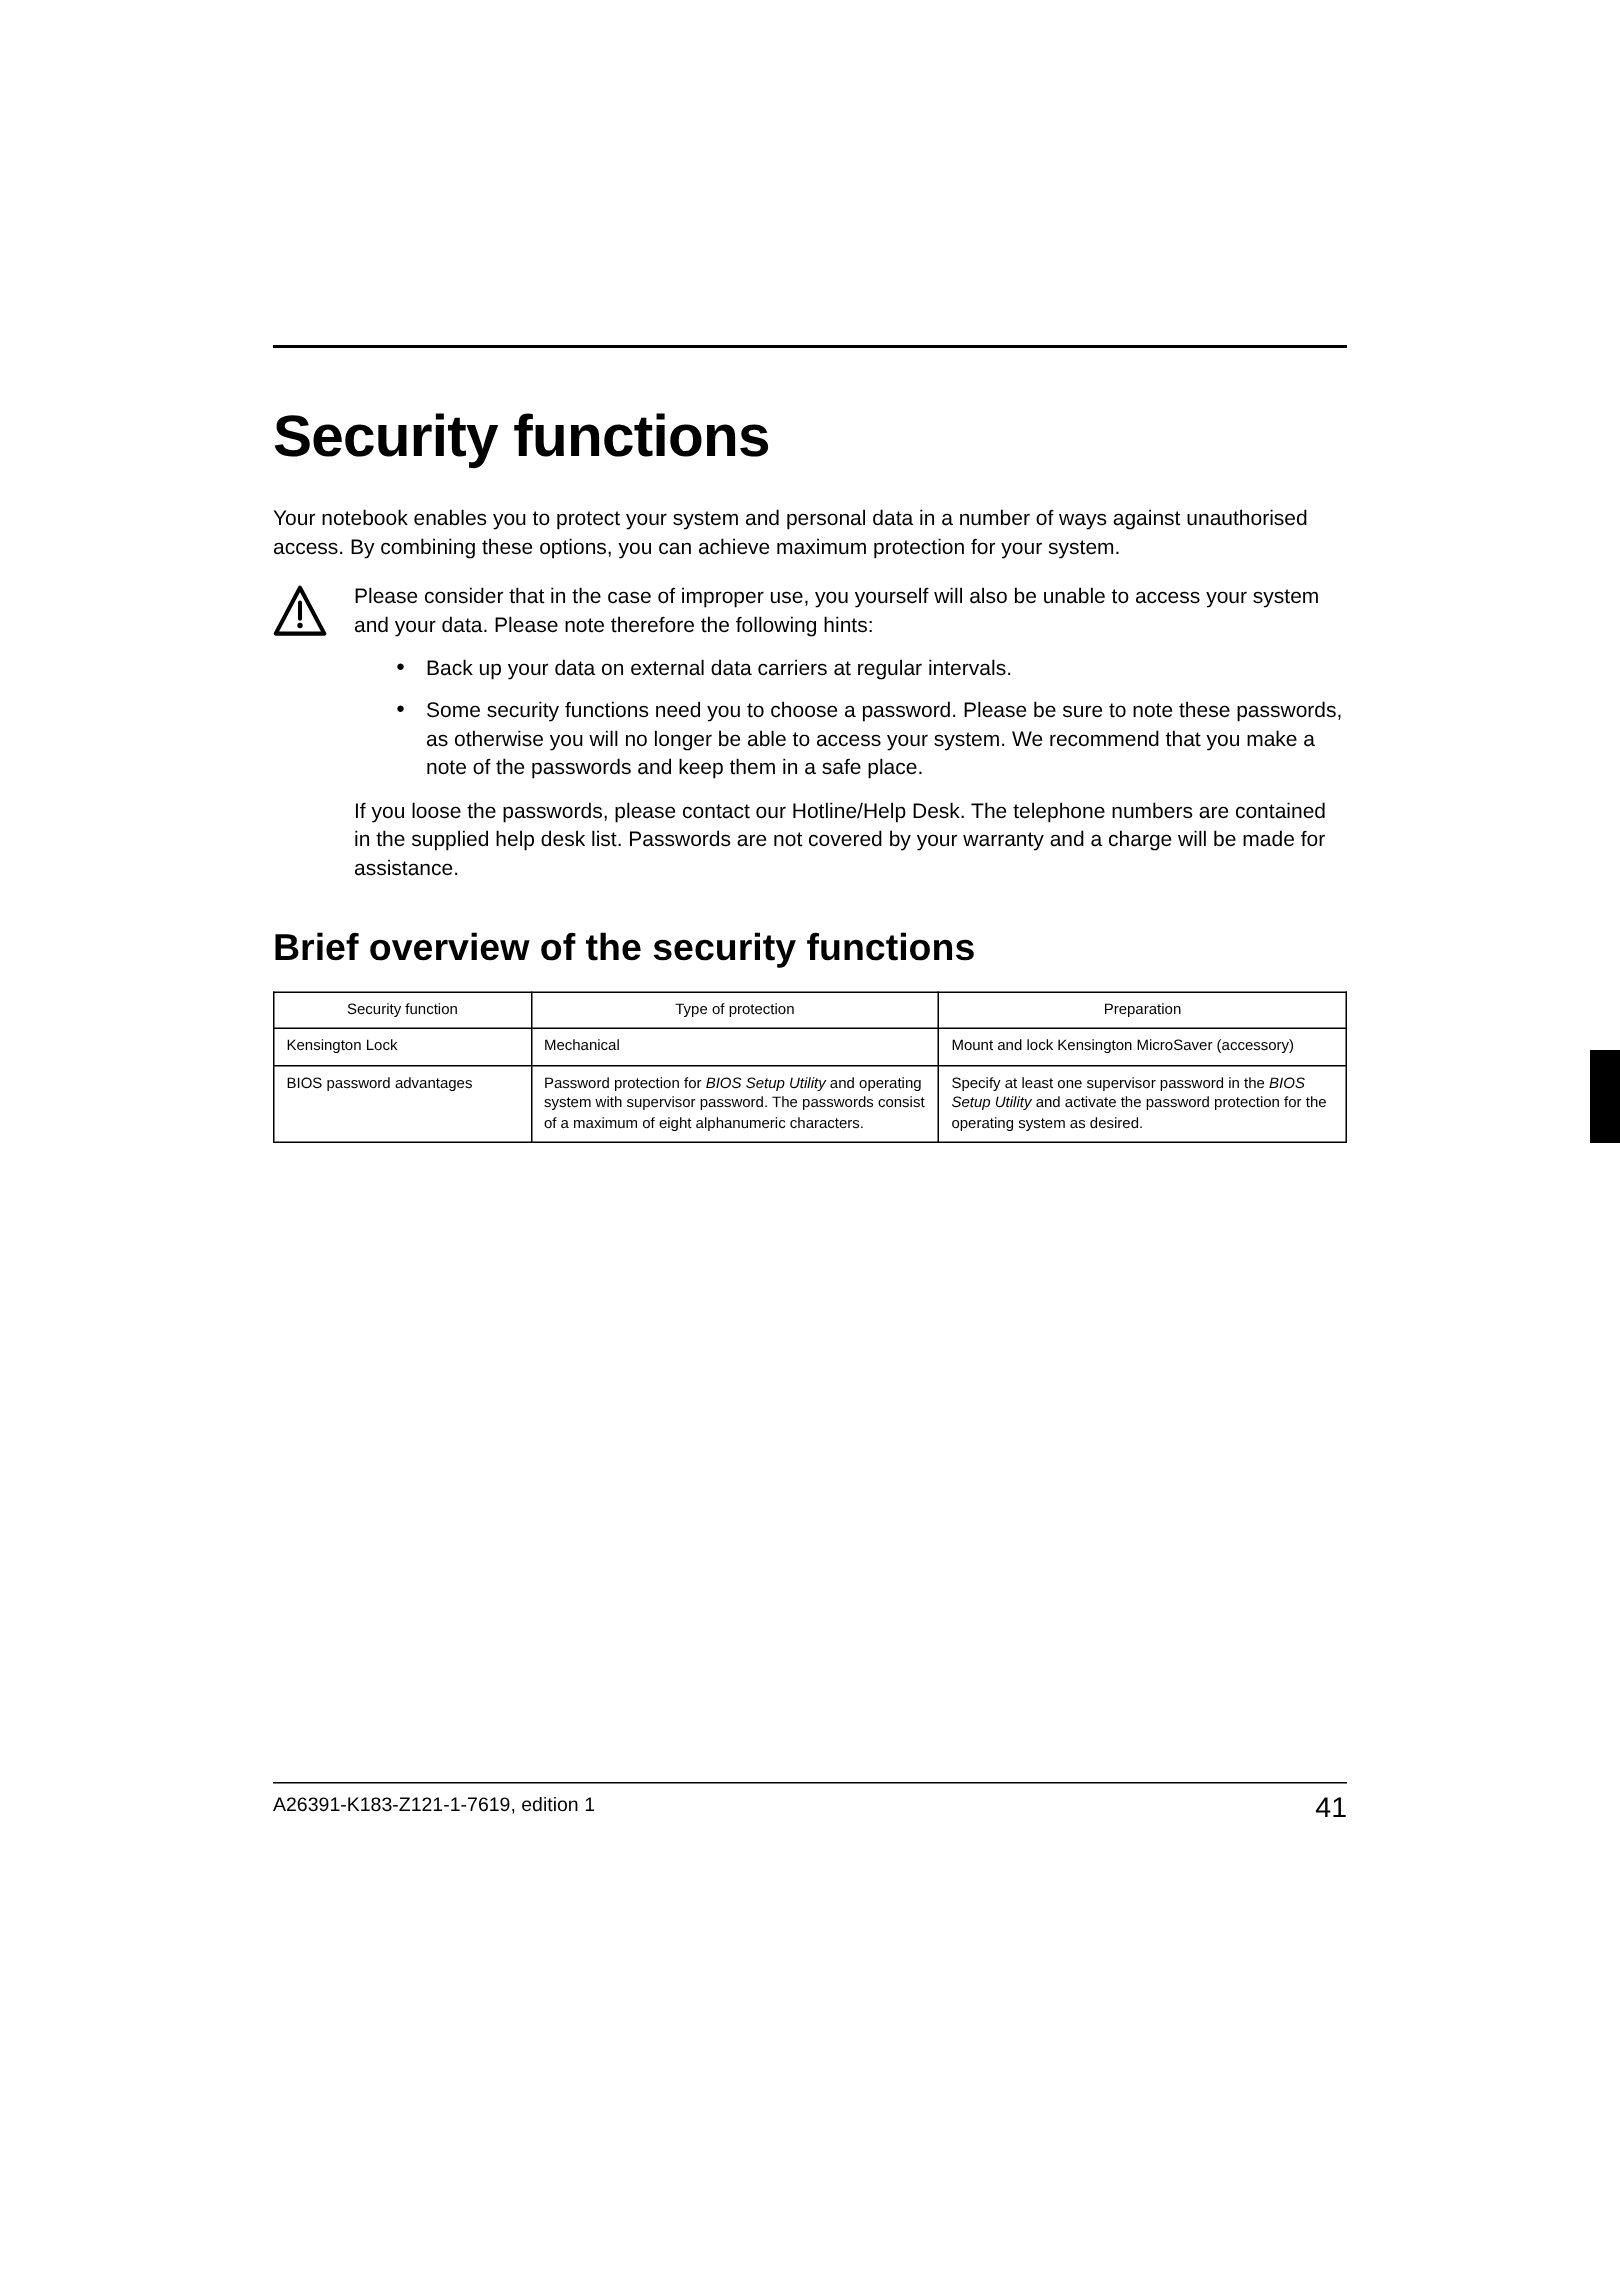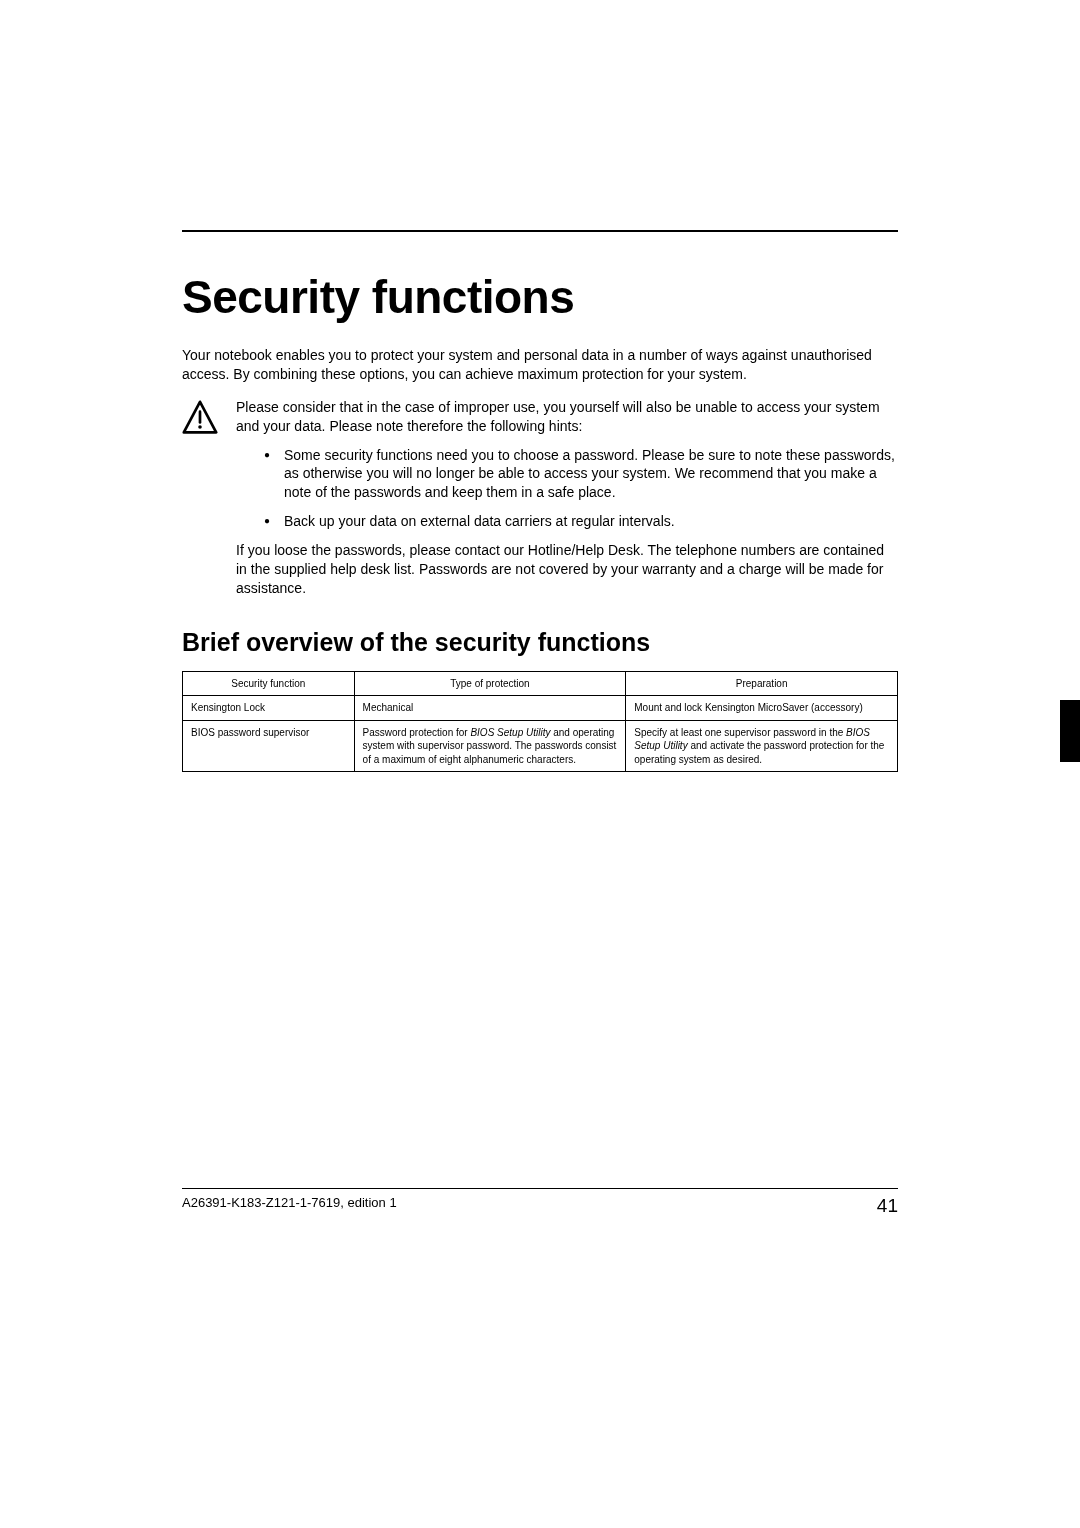--- a/index.html
+++ b/index.html
@@ -13,21 +13,21 @@
     }
     .page {
       padding: 230px 182px 0 182px;
       position: relative;
     }
     .top-rule {
       border-top: 2px solid #000;
       margin-bottom: 38px;
     }
     h1 {
-      font-size: 46px;
+      font-size: 39px;
       font-weight: bold;
       margin-bottom: 22px;
       letter-spacing: -0.5px;
     }
     .para {
       font-size: 14px;
       line-height: 1.35;
       margin-bottom: 14px;
     }
     .warning-block {
@@ -137,22 +137,22 @@
     <div class="warning-icon">
       <svg viewBox="0 0 40 40" width="36" height="36">
         <polygon points="20,2 38,36 2,36" fill="none" stroke="#000" stroke-width="3" stroke-linejoin="round"></polygon>
         <line x1="20" y1="13" x2="20" y2="25" stroke="#000" stroke-width="3" stroke-linecap="round"></line>
         <circle cx="20" cy="30" r="2" fill="#000"></circle>
       </svg>
     </div>
     <div class="warning-text">
       <p class="warning-para">Please consider that in the case of improper use, you yourself will also be unable to access your system and your data. Please note therefore the following hints:</p>
       <ul class="warn-list">
+        <li>Back up your data on external data carriers at regular intervals.</li>
         <li>Some security functions need you to choose a password. Please be sure to note these passwords, as otherwise you will no longer be able to access your system. We recommend that you make a note of the passwords and keep them in a safe place.</li>
-        <li>Back up your data on external data carriers at regular intervals.</li>
       </ul>
       <p class="warning-para">If you loose the passwords, please contact our Hotline/Help Desk. The telephone numbers are contained in the supplied help desk list. Passwords are not covered by your warranty and a charge will be made for assistance.</p>
     </div>
   </div>
 
   <h2>Brief overview of the security functions</h2>
 
   <table class="security">
     <colgroup>
       <col class="c1">
@@ -166,21 +166,21 @@
         <th>Preparation</th>
       </tr>
     </thead>
     <tbody>
       <tr>
         <td>Kensington Lock</td>
         <td><span>Mechanical</span></td>
         <td><span>Mount and lock Kensington MicroSaver (accessory)</span></td>
       </tr>
       <tr>
-        <td>BIOS password supervisor</td>
+        <td>BIOS password advantages</td>
         <td><span>Password protection for </span><span class="italic">BIOS Setup Utility</span><span> and operating system with supervisor password. The passwords consist of a maximum of eight alphanumeric characters.</span></td>
         <td><span>Specify at least one supervisor password in the </span><span class="italic">BIOS Setup Utility</span><span> and activate the password protection for the operating system as desired.</span></td>
       </tr>
     </tbody>
   </table>
 
 </div>
 
 <div class="tab-mark"></div>
 

